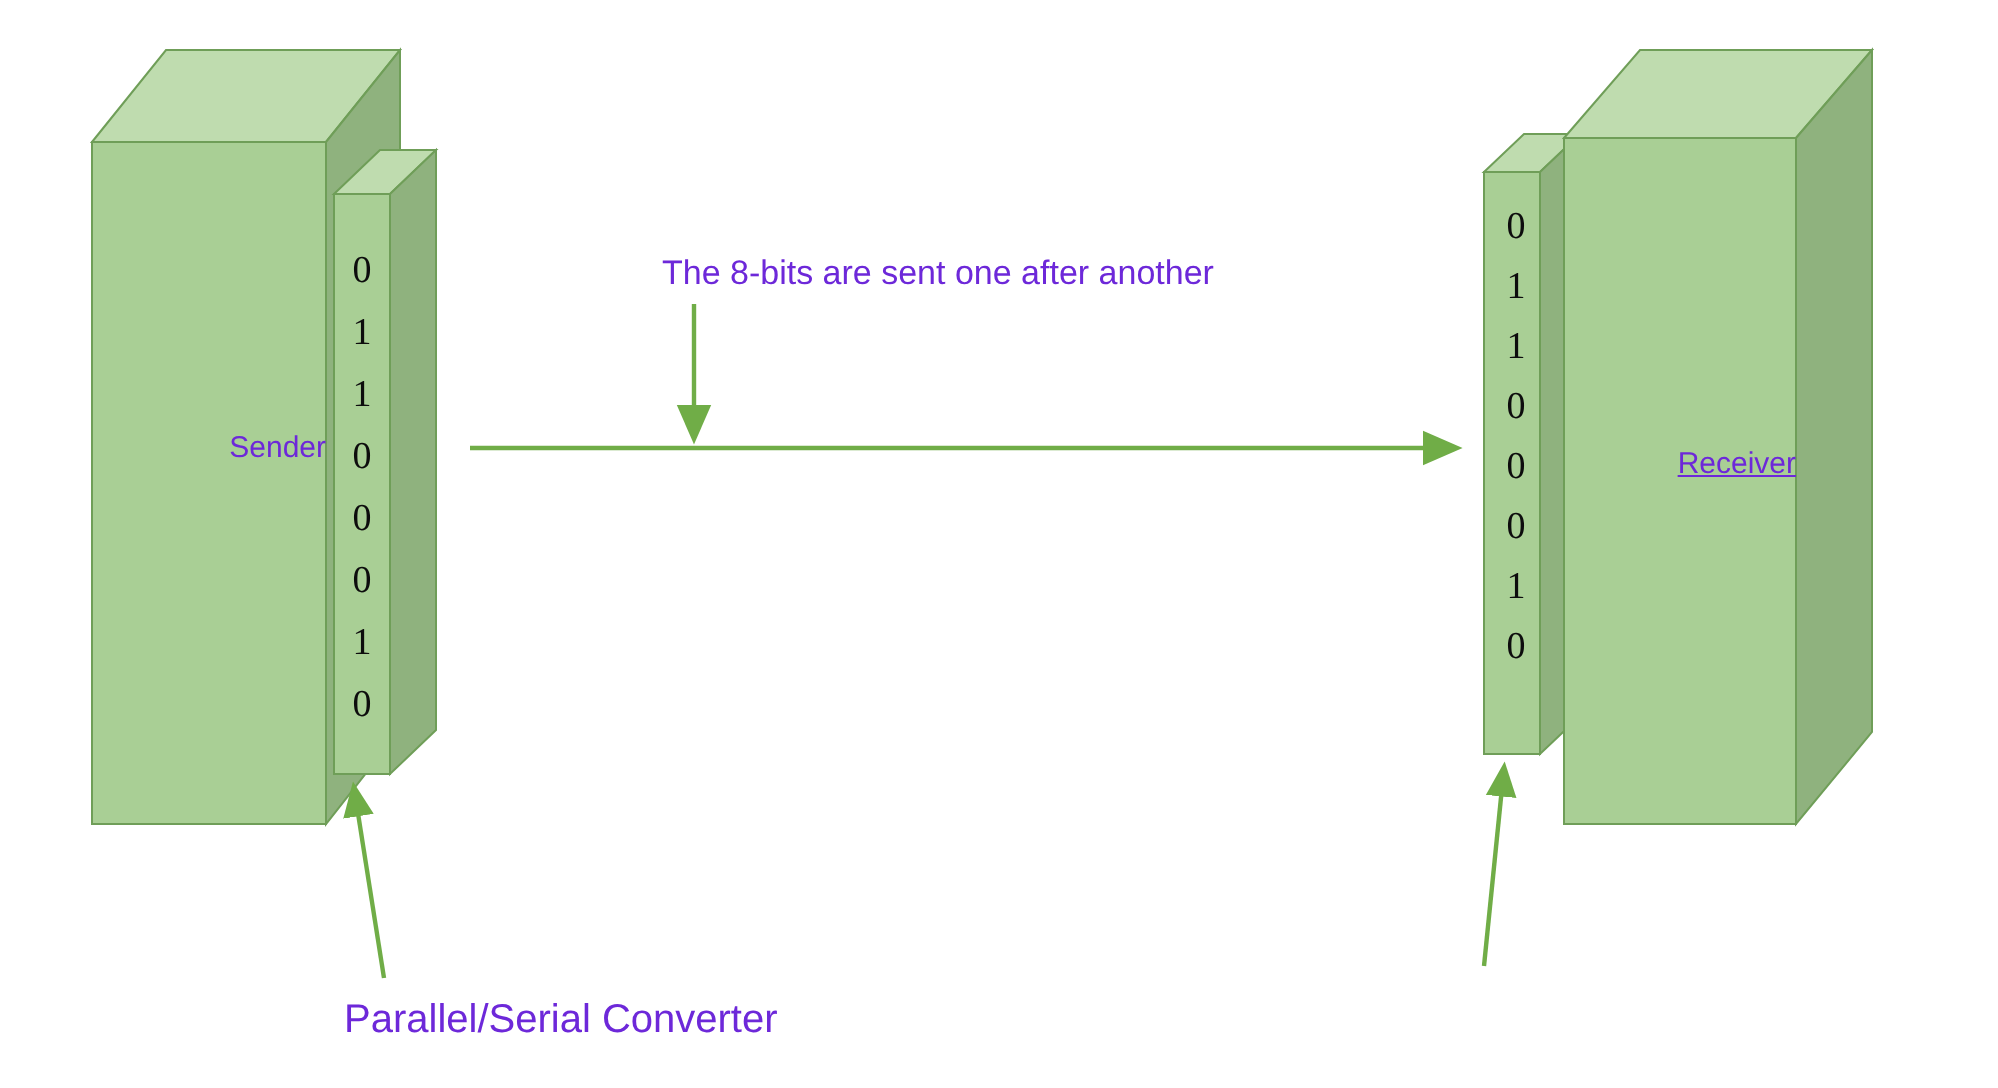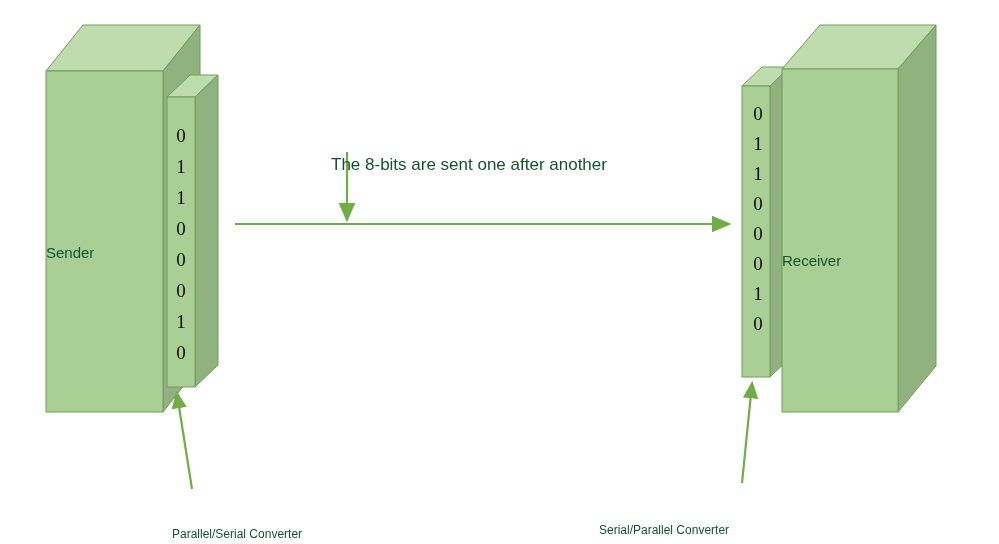--- a/index.html
+++ b/index.html
@@ -20,47 +20,46 @@
   }
   .svg-layer {
     position: absolute;
     left: 0;
     top: 0;
     width: 999px;
     height: 544px;
   }
   .txt {
     position: absolute;
-    color: #14532d;
+    color: #6d28d9;
     font-family: "Liberation Sans", sans-serif;
     white-space: pre;
-    margin-top: 28px;
   }
   .box-label {
     font-size: 15px;
-    text-align: left;
+    text-align: right;
   }
   .caption {
     font-size: 17px;
   }
   .bitstream {
     font-family: "Liberation Serif", serif;
     font-size: 18px;
     letter-spacing: 0.5px;
   }
   .bit-digit {
     position: absolute;
     font-family: "Liberation Serif", serif;
     font-size: 19px;
     color: #0d0d0d;
     text-align: center;
     width: 20px;
   }
   .converter-caption {
-    font-size: 12px;
+    font-size: 20px;
   }
 </style>
 </head>
 <body>
 
 <div id="canvas">
 
   <svg class="svg-layer" viewBox="0 0 999 544">
     <defs>
       <marker id="arrowGreen" markerWidth="9" markerHeight="9" refX="7.5" refY="4.5" orient="auto" markerUnits="strokeWidth">
@@ -102,21 +101,21 @@
 
     <line x1="347" y1="152" x2="347" y2="219" stroke="#70ad47" stroke-width="2.2" marker-end="url(#arrowGreen)"></line>
 
     <line x1="192" y1="489" x2="177" y2="394" stroke="#70ad47" stroke-width="2.2" marker-end="url(#arrowGreenUp)"></line>
 
     <line x1="742" y1="483" x2="752" y2="384" stroke="#70ad47" stroke-width="2.2" marker-end="url(#arrowGreenUp)"></line>
   </svg>
 
   <div class="txt box-label" style="left:46px; top:224px; width:117px; transform:translateY(-50%);">Sender</div>
 
-  <div class="txt box-label" style="left:782px; top:232px; width:116px; transform:translateY(-50%);">Receiver</div>
+  <div class="txt box-label" style="left:782px; top:232px; width:116px; transform:translateY(-50%);text-decoration:underline;">Receiver</div>
 
   <div>
     <div class="bit-digit" style="left:171px; top:125px;">0</div>
     <div class="bit-digit" style="left:171px; top:156px;">1</div>
     <div class="bit-digit" style="left:171px; top:187px;">1</div>
     <div class="bit-digit" style="left:171px; top:218px;">0</div>
     <div class="bit-digit" style="left:171px; top:249px;">0</div>
     <div class="bit-digit" style="left:171px; top:280px;">0</div>
     <div class="bit-digit" style="left:171px; top:311px;">1</div>
     <div class="bit-digit" style="left:171px; top:342px;">0</div>
@@ -132,15 +131,14 @@
     <div class="bit-digit" style="left:748px; top:283px;">1</div>
     <div class="bit-digit" style="left:748px; top:313px;">0</div>
   </div>
 
   <div class="txt caption" style="left:331px; top:127px;">The 8-bits are sent one after another</div>
 
 
 
   <div class="txt converter-caption" style="left:172px; top:499px;">Parallel/Serial Converter</div>
 
-  <div class="txt converter-caption" style="left:599px; top:495px;">Serial/Parallel Converter</div>
 
 </div>
 
 </body></html>

